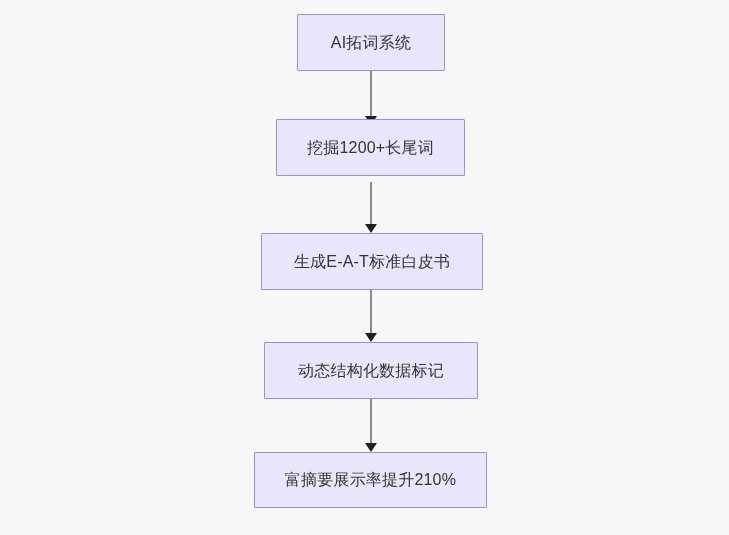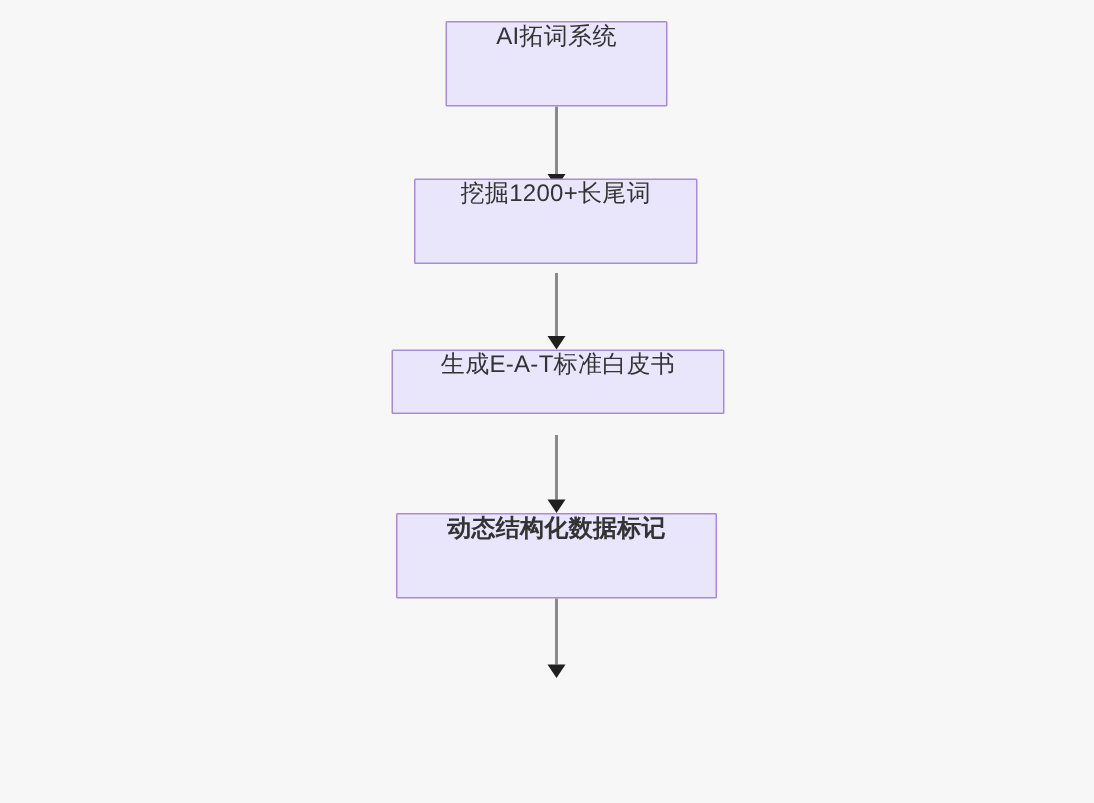--- a/index.html
+++ b/index.html
@@ -18,21 +18,21 @@
     width: 729px;
     height: 535px;
   }
   .node {
     position: absolute;
     box-sizing: border-box;
     background: #e9e6fb;
     border: 1.5px solid #a78bda;
     border-radius: 1px;
     display: flex;
-    align-items: flex-start;
+    align-items: center;
     justify-content: center;
     color: #333333;
     font-size: 16px;
     line-height: 1.2;
     letter-spacing: 0.2px;
     white-space: nowrap;
     text-align: center;
   }
   .node-label {
     display: block;
@@ -69,22 +69,25 @@
   <div class="arrowhead" style="left:365px; top:443px;"></div>
 
   <div class="node" style="left:297px; top:14px; width:148px; height:57px;">
     <span class="node-label">AI拓词系统</span>
   </div>
 
   <div class="node" style="left:276px; top:119px; width:189px; height:57px;">
     <span class="node-label">挖掘1200+长尾词</span>
   </div>
 
-  <div class="node" style="left:261px; top:233px; width:222px; height:43px;">
+  <div class="node" style="left:261px; top:233px; width:222px; height:57px;">
     <span class="node-label">生成E-A-T标准白皮书</span>
   </div>
 
-  <div class="node" style="left:264px; top:342px; width:214px; height:57px;font-weight:bold;">
+  <div class="node" style="left:264px; top:342px; width:214px; height:57px;">
     <span class="node-label">动态结构化数据标记</span>
   </div>
 
+  <div class="node" style="left:254px; top:452px; width:233px; height:56px;">
+    <span class="node-label">富摘要展示率提升210%</span>
+  </div>
 
 </div>
 
 </body></html>

